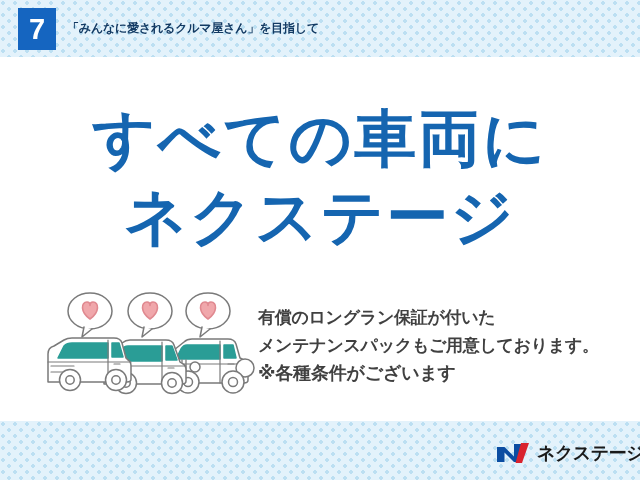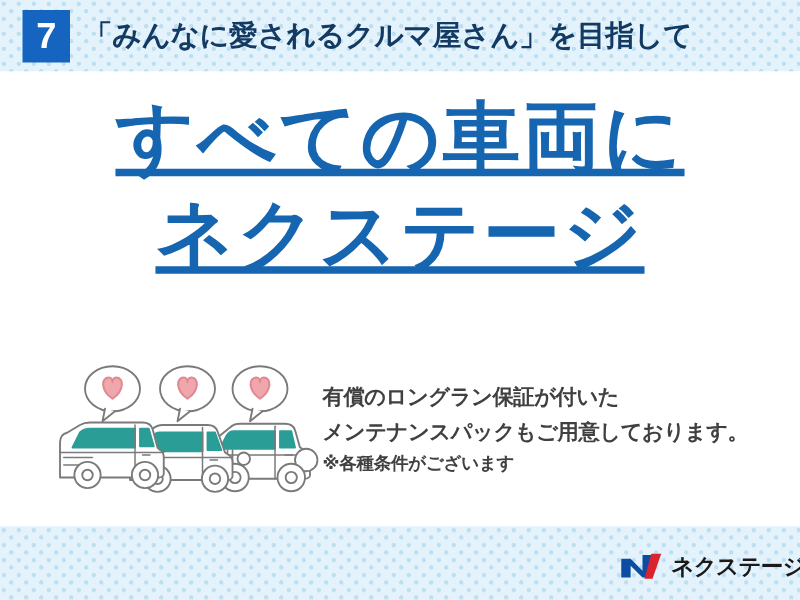--- a/index.html
+++ b/index.html
@@ -61,38 +61,37 @@
     font-size: 29px;
     font-weight: bold;
     line-height: 42px;
     text-align: center;
     letter-spacing: 0;
     flex: 0 0 auto;
   }
   #header-title {
     margin-left: 11px;
     color: #123a63;
-    font-size: 23px;
+    font-size: 12px;
     font-weight: bold;
     letter-spacing: -0.2px;
     white-space: nowrap;
   }
 
   
   #headline {
     position: absolute;
     left: 0;
-    top: 79px;
+    top: 107px;
     width: 640px;
     text-align: center;
     color: #1565b0;
     font-weight: bold;
     letter-spacing: 1px;
     line-height: 1.04;
-    text-decoration: underline;
   }
   .headline-line {
     display: block;
     font-size: 62px;
     white-space: nowrap;
   }
   #headline-line-1 { letter-spacing: 2px; }
   #headline-line-2 { letter-spacing: 2px; margin-top: 14px; }
 
   
@@ -118,21 +117,21 @@
     top: 16px;
     width: 372px;
     color: #404040;
     font-size: 17px;
     font-weight: bold;
     line-height: 1.62;
     letter-spacing: -0.3px;
   }
   #body-copy .line { display: block; white-space: nowrap; }
   #body-note {
-    font-size: 14px;
+    font-size: 18px;
     letter-spacing: -0.2px;
   }
 
   
   #brand-logo {
     position: absolute;
     left: 496px;
     top: 440px;
     height: 26px;
     display: flex;

